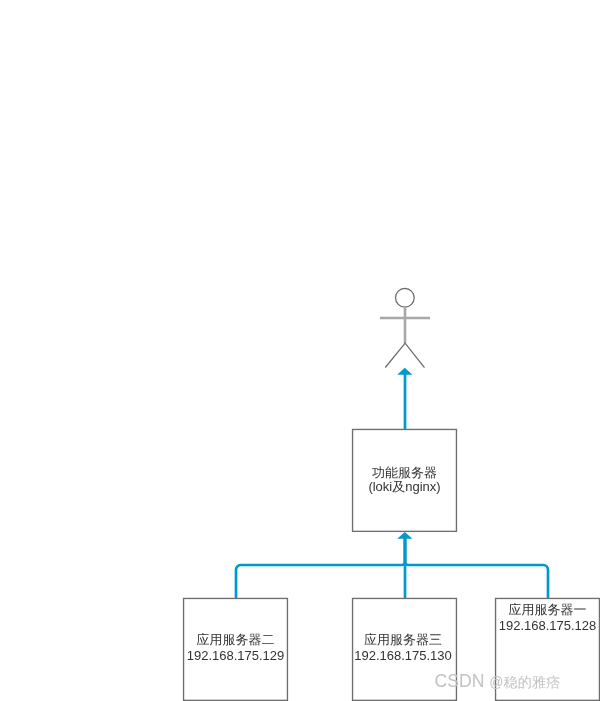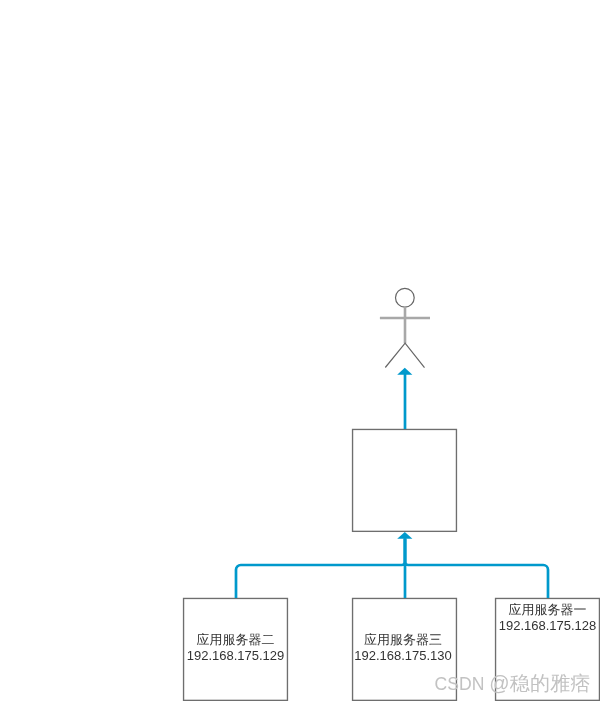--- a/index.html
+++ b/index.html
@@ -10,21 +10,21 @@
   svg.layer{position:absolute;left:0;top:0;width:600px;height:701px;display:block;}
   .node{position:absolute;box-sizing:border-box;background:transparent;border:0;}
   .node .lbl{position:absolute;left:0;right:0;text-align:center;
              font-size:13px;color:#333333;line-height:1;white-space:nowrap;
              transform:translateZ(0);-webkit-font-smoothing:antialiased;}
   .node .l1{position:absolute;left:0;right:0;top:0;}
   .node .l2{position:absolute;left:0;right:0;top:14px;}
   .node .l2.gap16{top:16px;}
   .wm{position:absolute;color:#c2c2c2;font-size:17.6px;line-height:1;
       white-space:nowrap;transform:translateZ(0);-webkit-font-smoothing:antialiased;}
-  .wm .wm-user{font-size:20px;letter-spacing:0.2px;}
+  .wm .wm-user{font-size:14px;letter-spacing:0.2px;}
 </style>
 </head>
 <body>
 
 <div class="canvas">
 
   <svg class="layer" viewBox="0 0 600 701">
 
     <g fill="#ffffff" stroke="#6e6e6e" stroke-width="1.35">
       <rect x="352.55" y="429.45" width="103.9" height="101.9"></rect>
@@ -44,20 +44,26 @@
     <polygon points="404.8,531.9 397.2,538.8 412.4,538.8" fill="#0099cc"></polygon>
 
     <g>
       <circle cx="404.85" cy="297.7" r="9.35" fill="none" stroke="#666666" stroke-width="1.2"></circle>
       <path d="M405 307 L405 343.3" stroke="#a8a8a8" stroke-width="2.6" fill="none"></path>
       <path d="M379.9 317.95 L430 317.95" stroke="#a8a8a8" stroke-width="2.5" fill="none"></path>
       <path d="M385.3 367.5 L405.1 343.2 L424.5 367.6" stroke="#666666" stroke-width="1.2" fill="none"></path>
     </g>
   </svg>
 
+  <div class="node" style="left:352px;top:429px;width:105px;height:103px;">
+    <div class="lbl" style="top:37px;">
+      <div class="l1">功能服务器</div>
+      <div class="l2">(loki及nginx)</div>
+    </div>
+  </div>
 
   <div class="node" style="left:183px;top:598px;width:105px;height:115px;">
     <div class="lbl" style="top:35px;">
       <div class="l1">应用服务器二</div>
       <div class="l2 gap16">192.168.175.129</div>
     </div>
   </div>
 
   <div class="node" style="left:352px;top:598px;width:102px;height:103px;border-radius:28px;">
     <div class="lbl" style="top:35px;">

